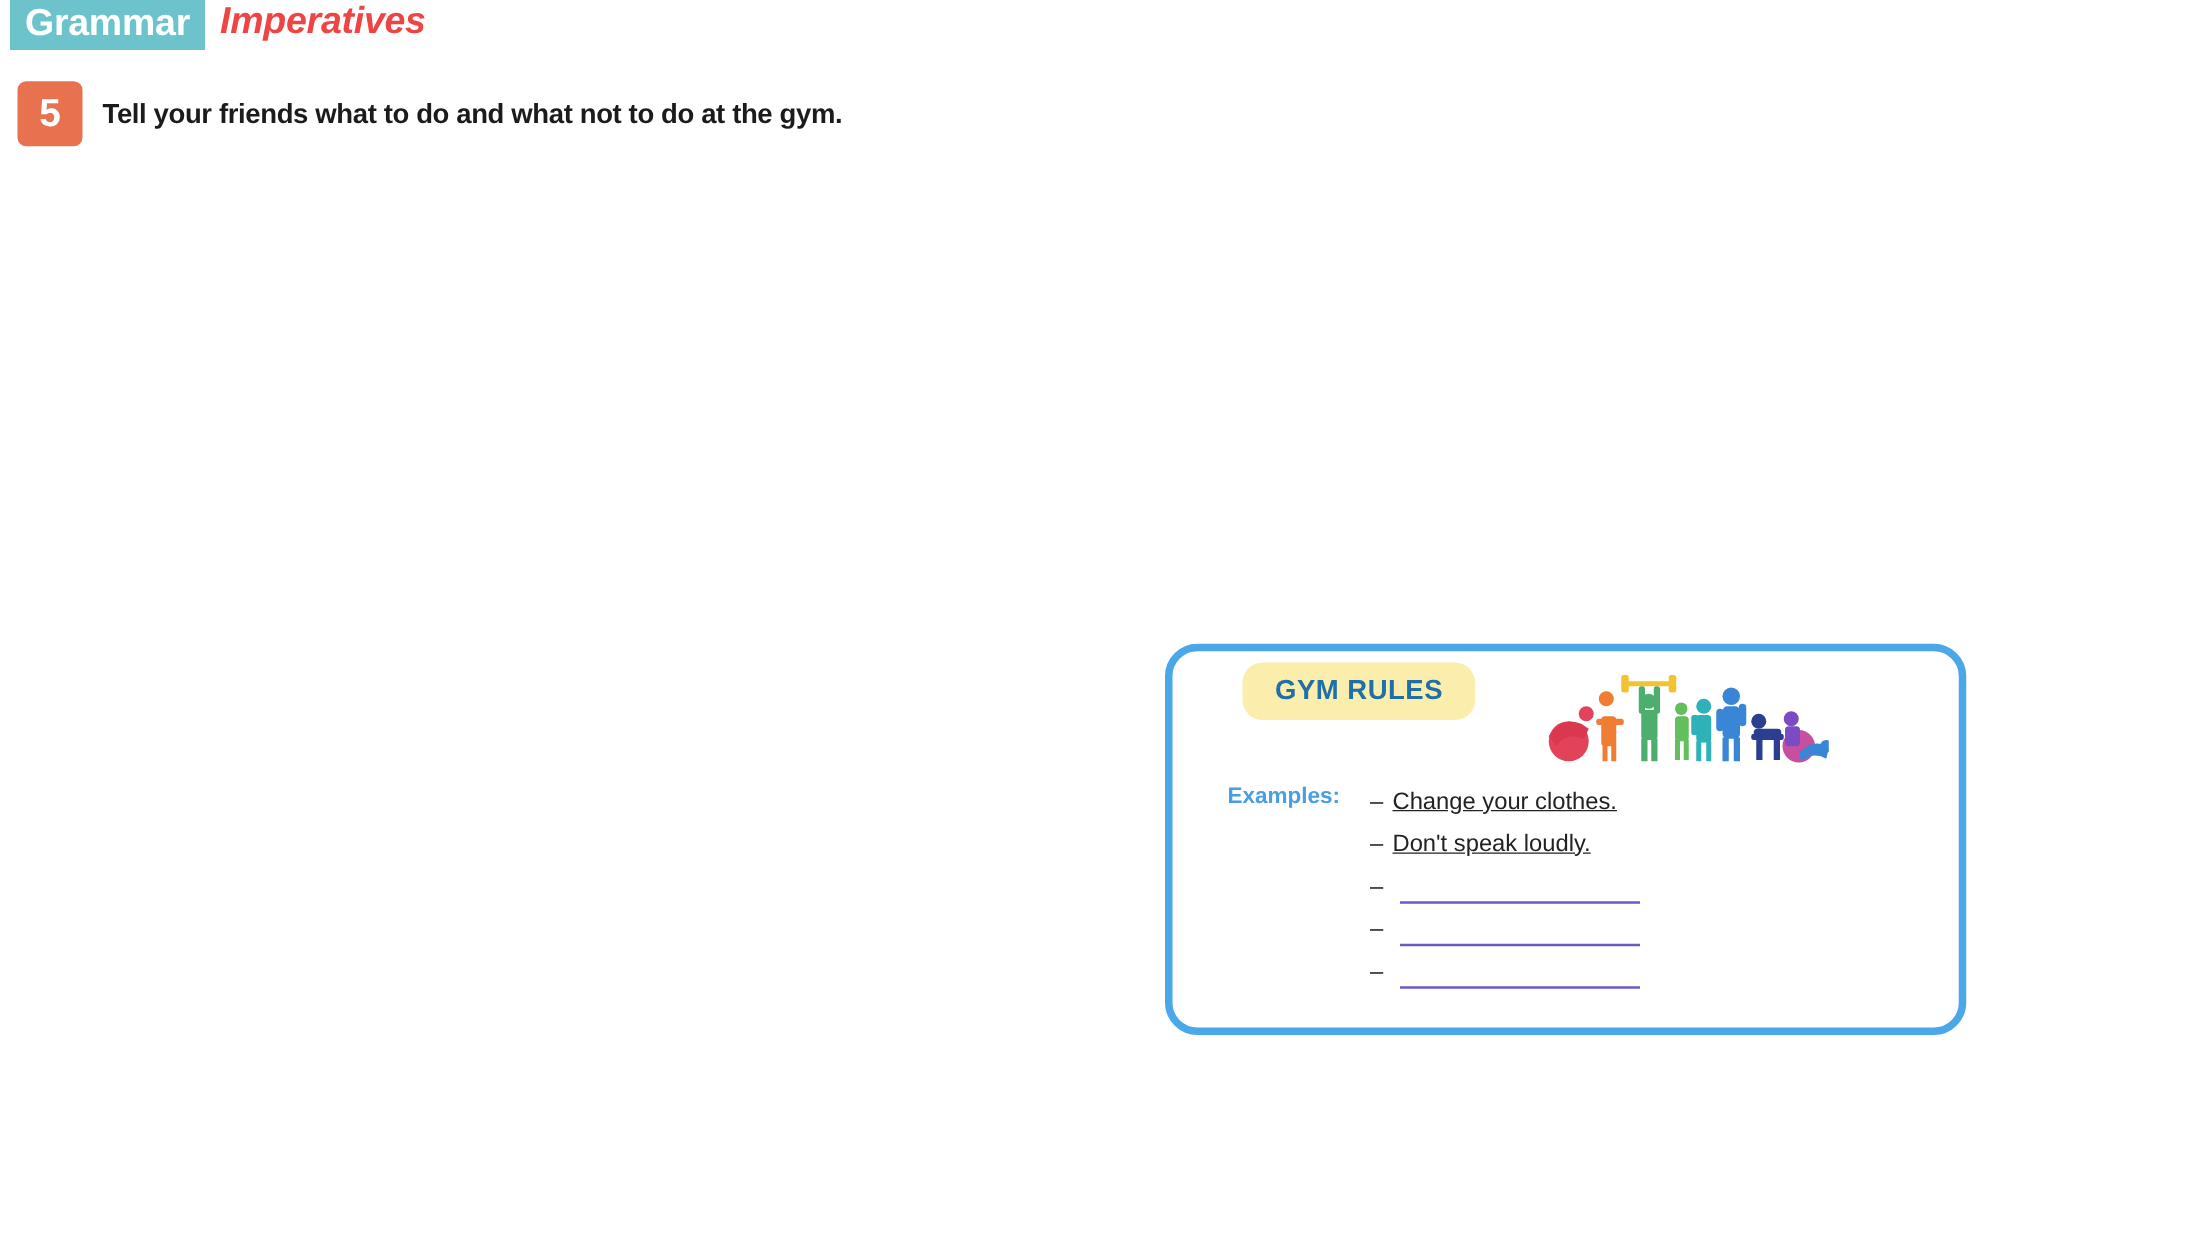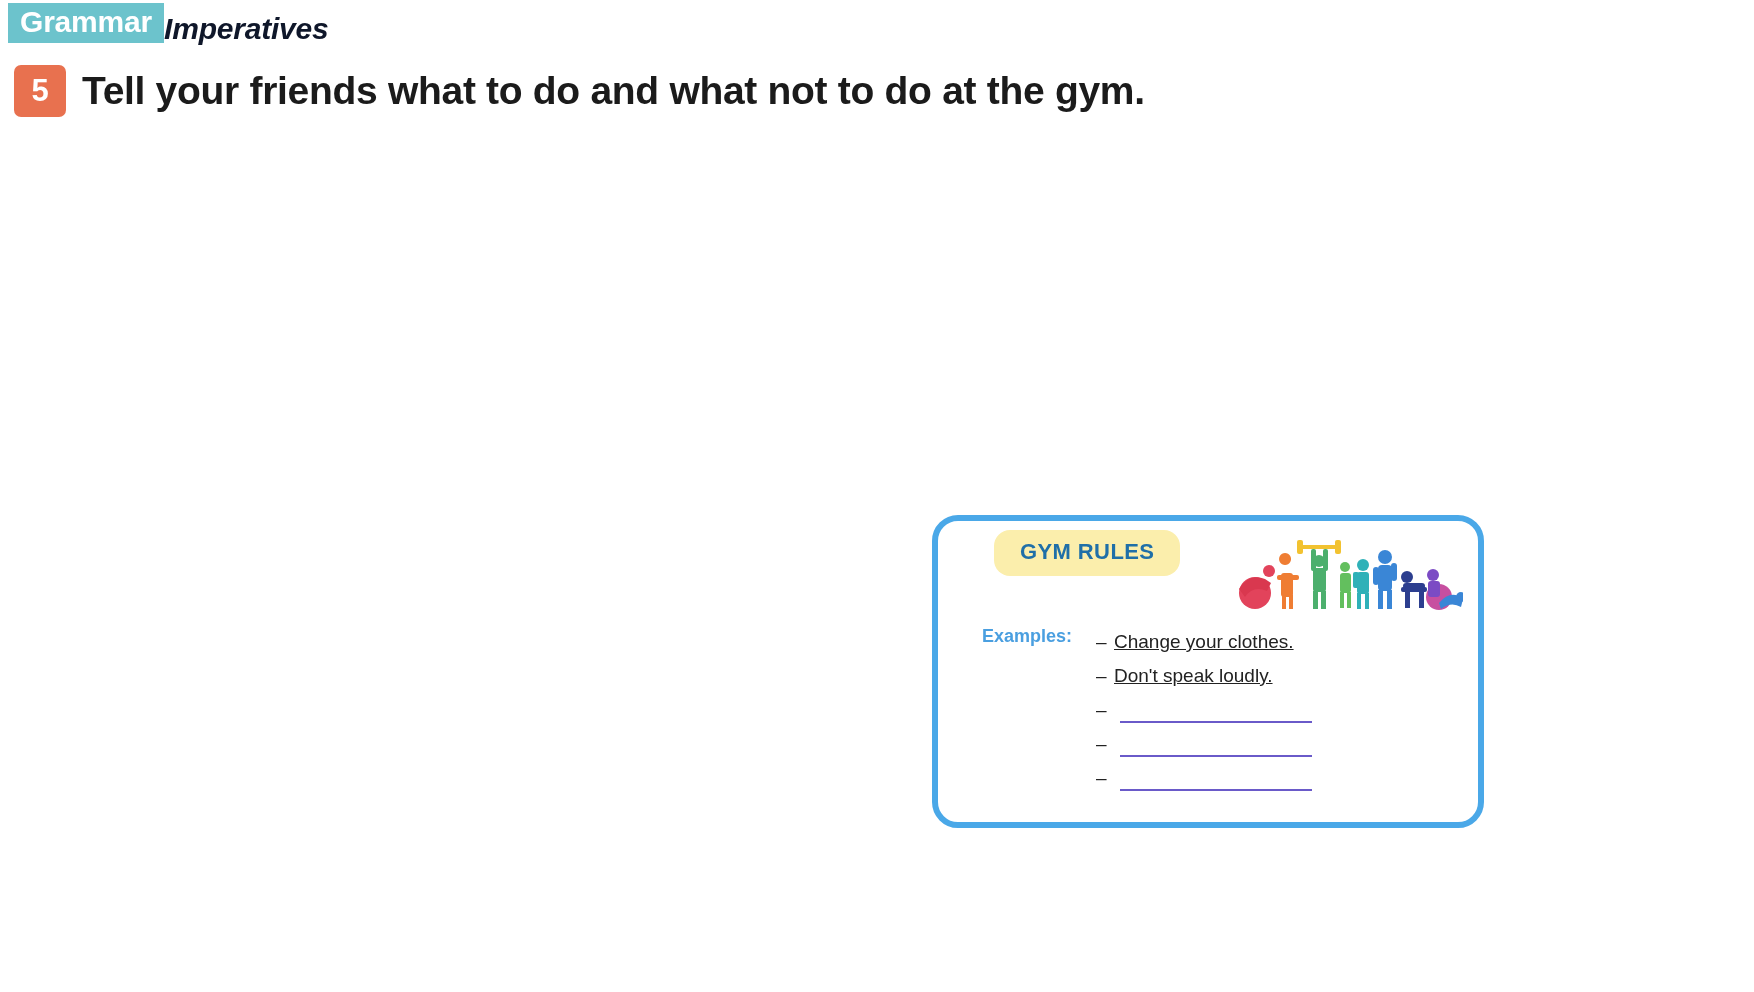--- a/index.html
+++ b/index.html
@@ -14,38 +14,37 @@
     font-family: "Liberation Sans", sans-serif;
     overflow: hidden;
   }
 
   
   .header-row {
     position: absolute;
     left: 8px;
     top: 0px;
     display: flex;
-    align-items: center;
+    gap: 12px;
   }
   .grammar-tag {
     background: #6cc3cc;
     color: #ffffff;
     font-size: 30px;
     font-weight: bold;
     padding: 3px 12px 5px 12px;
     line-height: 1.05;
     letter-spacing: -0.2px;
   }
   .section-topic {
     font-size: 30px;
     font-weight: bold;
     font-style: italic;
-    color: #0f172a;
+    color: #ef4444;
     letter-spacing: -0.2px;
-    margin-top: 12px;
   }
 
   
   .exercise-row {
     position: absolute;
     left: 14px;
     top: 65px;
     display: flex;
     align-items: center;
     gap: 16px;
@@ -57,32 +56,32 @@
     background: #e8714f;
     color: #ffffff;
     font-size: 31px;
     font-weight: bold;
     display: flex;
     align-items: center;
     justify-content: center;
     box-shadow: inset 0 0 0 0 #000;
   }
   .ex-text {
-    font-size: 39px;
+    font-size: 22px;
     font-weight: bold;
     color: #1b1b1b;
     letter-spacing: -0.3px;
   }
 
   
   .gym-card {
     position: absolute;
     left: 932px;
     top: 515px;
-    width: 552px;
+    width: 641px;
     height: 313px;
     border: 6px solid #4aa8e8;
     border-radius: 26px;
     background: #ffffff;
     box-sizing: border-box;
   }
   .gym-title {
     position: absolute;
     left: 56px;
     top: 9px;

